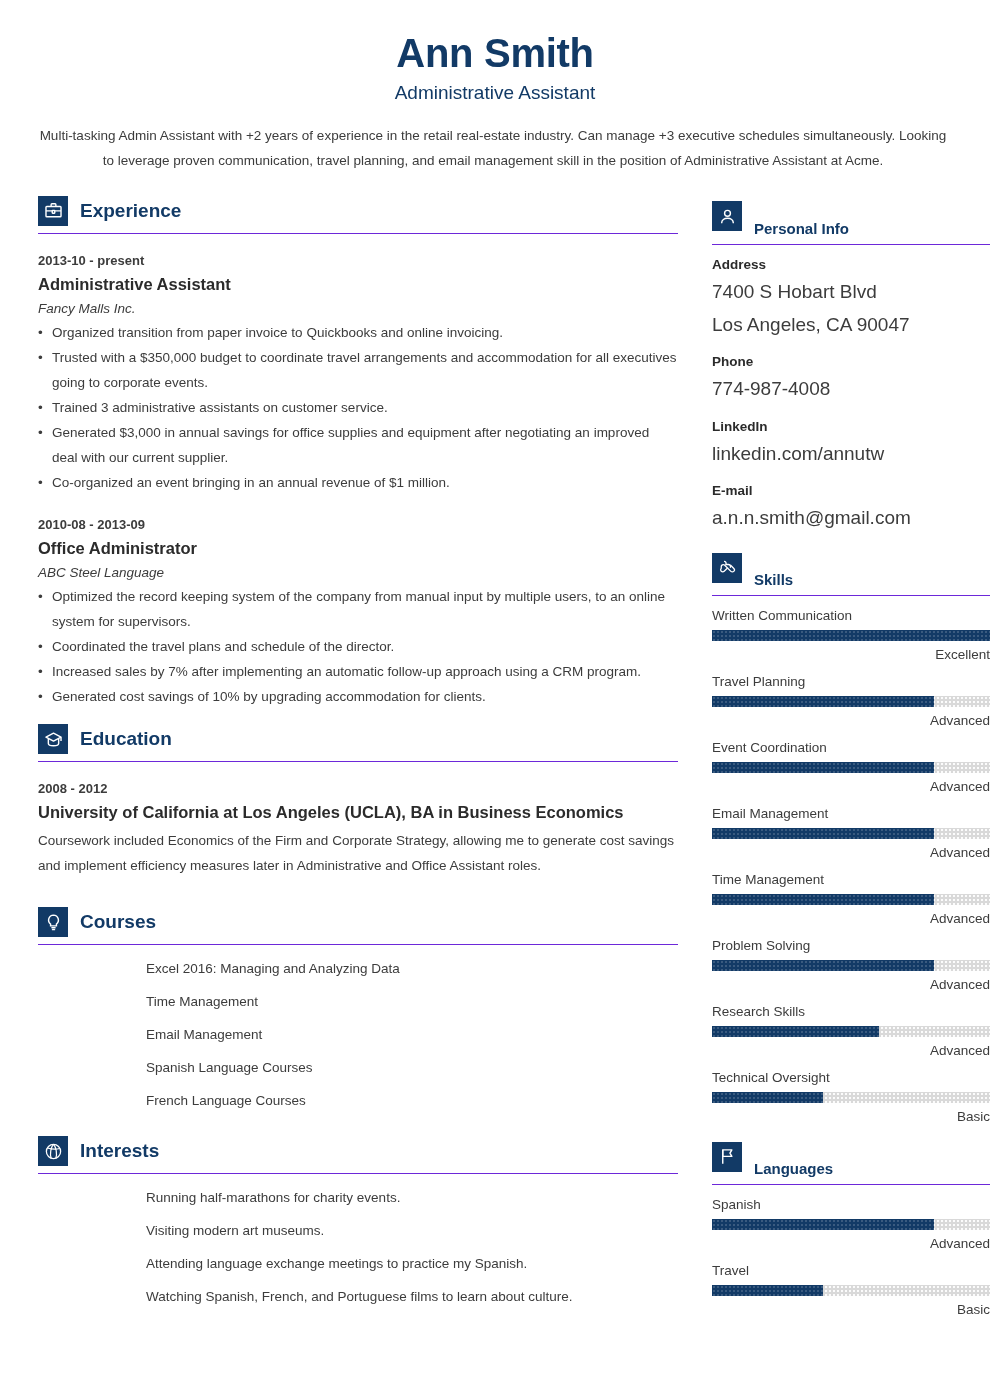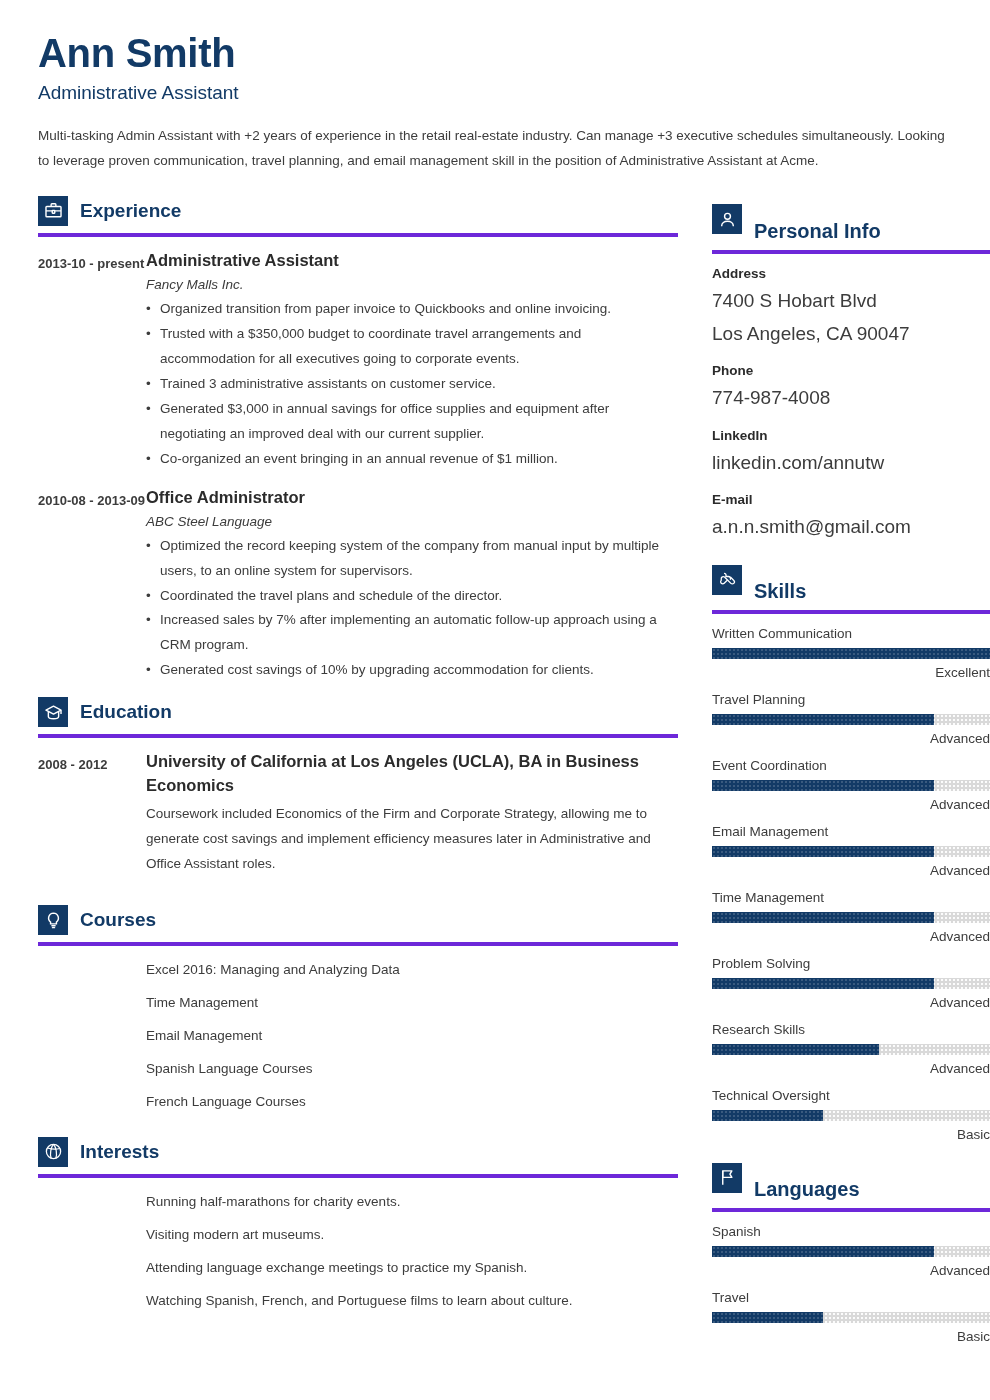--- a/index.html
+++ b/index.html
@@ -14,21 +14,21 @@
   }
 
   .page {
     width: 990px;
     height: 1400px;
     padding: 30px 38px 0 38px;
     position: relative;
   }
 
   
-  .header { margin-bottom: 22px; }
+  .header { margin-bottom: 22px; text-align: center; }
 
   .name {
     font-size: 40px;
     font-weight: bold;
     color: #123a66;
     letter-spacing: -0.3px;
     line-height: 1.15;
   }
 
   .job-title {
@@ -57,47 +57,48 @@
   .col-right { width: 278px; flex: none; }
 
   
   .section { margin-bottom: 2px; }
 
   .section-head {
     display: flex;
     align-items: center;
     gap: 12px;
     padding-bottom: 7px;
-    border-bottom: 4px solid #6d28d9;
+    border-bottom: 1px solid #6d28d9;
     margin-bottom: 12px;
   }
 
   .sec-icon {
     width: 30px;
     height: 30px;
     background: #123a66;
     display: flex;
     align-items: center;
     justify-content: center;
     flex: none;
   }
   .sec-icon svg { display: block; }
 
   .section-title {
     font-size: 19px;
     font-weight: bold;
     color: #123a66;
   }
-  .section-title.small { font-size: 20px; margin-top: 24px; }
+  .section-title.small { font-size: 15px; margin-top: 24px; }
 
   
   .entry {
     display: flex;
     gap: 0;
     margin-bottom: 14px;
+    flex-direction: column;
   }
 
   .entry-date {
     width: 108px;
     flex: none;
     font-size: 13px;
     font-weight: bold;
     color: #3c3c3c;
     line-height: 1.95;
     padding-top: 2px;

